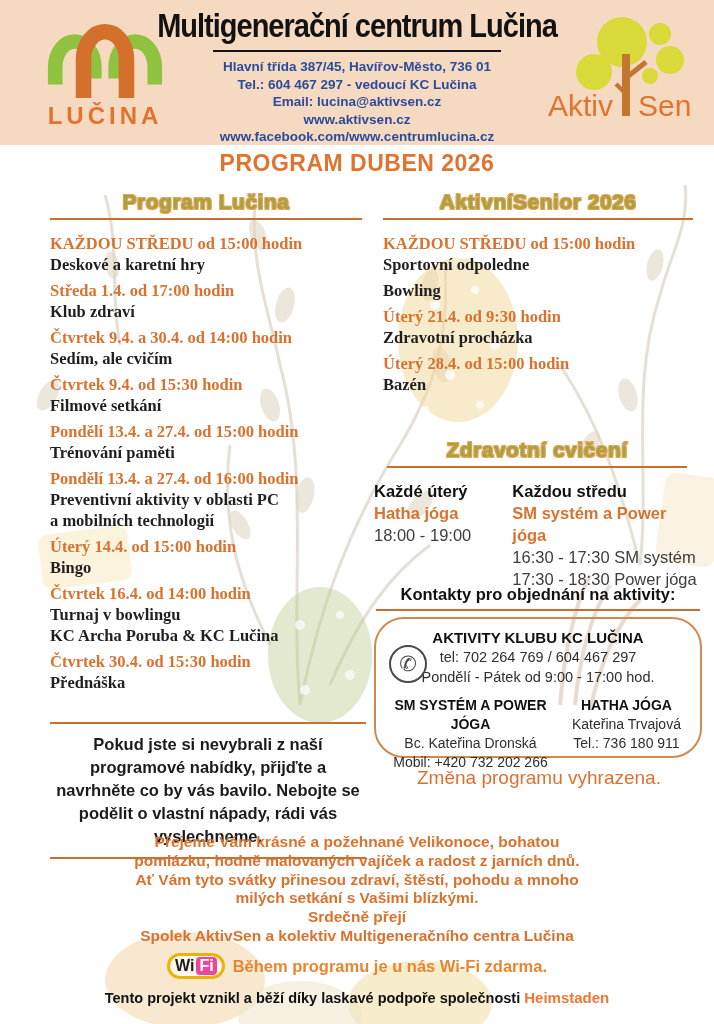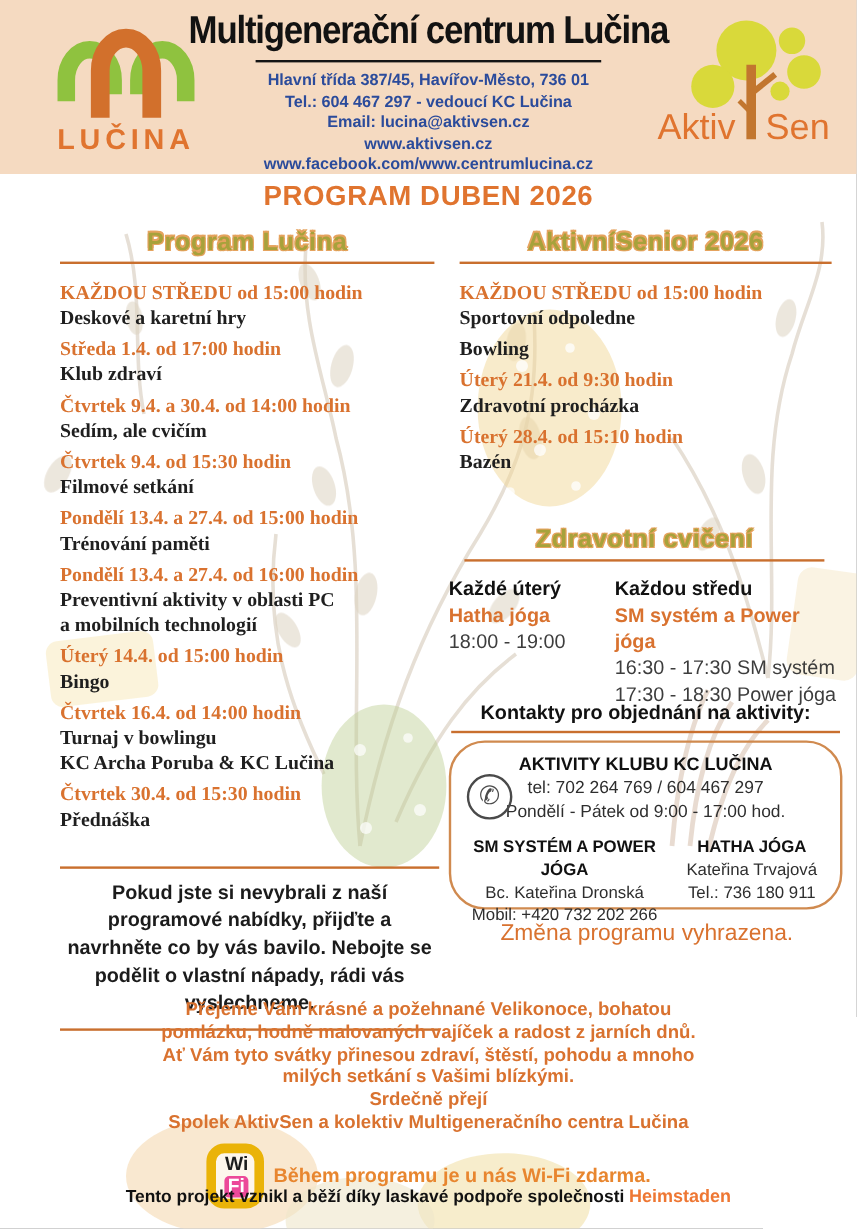--- a/index.html
+++ b/index.html
@@ -99,22 +99,22 @@
   
   .wish {
     position:absolute; left:57px; top:833px; width:600px; z-index:4;
     text-align:center; color:#d9722f; font-weight:bold; font-size:15.5px; line-height:18.8px;
   }
   .wifi-row {
     position:absolute; left:0; top:953px; width:714px; z-index:4;
     display:flex; justify-content:center; align-items:center; gap:8px;
   }
   .wifi-logo {
-    display:inline-flex; align-items:flex-end; border:8px solid #eab308; border-radius:15px;
-    padding:1px 5px; background:rgba(255,255,255,0.6);flex-direction:column;
+    display:inline-flex; align-items:center; border:3px solid #eab308; border-radius:15px;
+    padding:1px 5px; background:rgba(255,255,255,0.6);
   }
   .wifi-wi { color:#1c1c1c; font-weight:800; font-size:16px; }
   .wifi-fi { background:#ec4899; color:#fff; font-weight:800; font-size:16px; border-radius:4px; padding:0 3px; margin-left:2px; }
   .wifi-text { color:#e8862f; font-weight:800; font-size:16.5px; }
   .footer-row {
     position:absolute; left:0; top:989px; width:714px; z-index:4;
     text-align:center; color:#111; font-weight:800; font-size:14.5px;
   }
   .footer-brand { color:#ee7733; font-size:15px; margin-left:4px; }
 </style>
@@ -270,21 +270,21 @@
       <div class="item-name preline">Sportovní odpoledne</div>
     </div>
     <div class="item">
       <div class="item-name preline">Bowling</div>
     </div>
     <div class="item">
       <div class="item-date">Úterý 21.4. od 9:30 hodin</div>
       <div class="item-name preline">Zdravotní procházka</div>
     </div>
     <div class="item">
-      <div class="item-date">Úterý  28.4. od 15:10 hodin</div>
+      <div class="item-date">Úterý  28.4. od 15:00 hodin</div>
       <div class="item-name preline">Bazén</div>
     </div>
   </div>
 
   <div class="zdravotni">
     <div class="sec-head">Zdravotní cvičení</div>
     <div class="zdr-row">
       <div style="width:112px;">
         <div class="zdr-col-day">Každé úterý</div>
         <div class="zdr-col-act">Hatha jóga</div>

